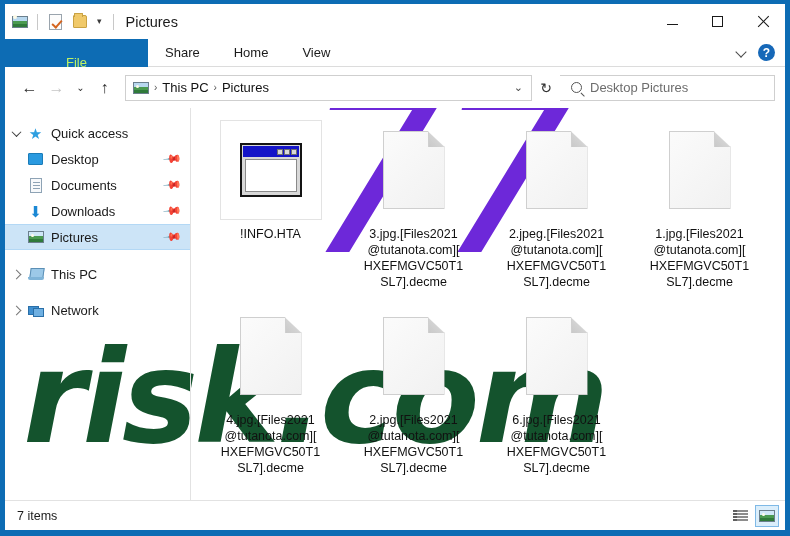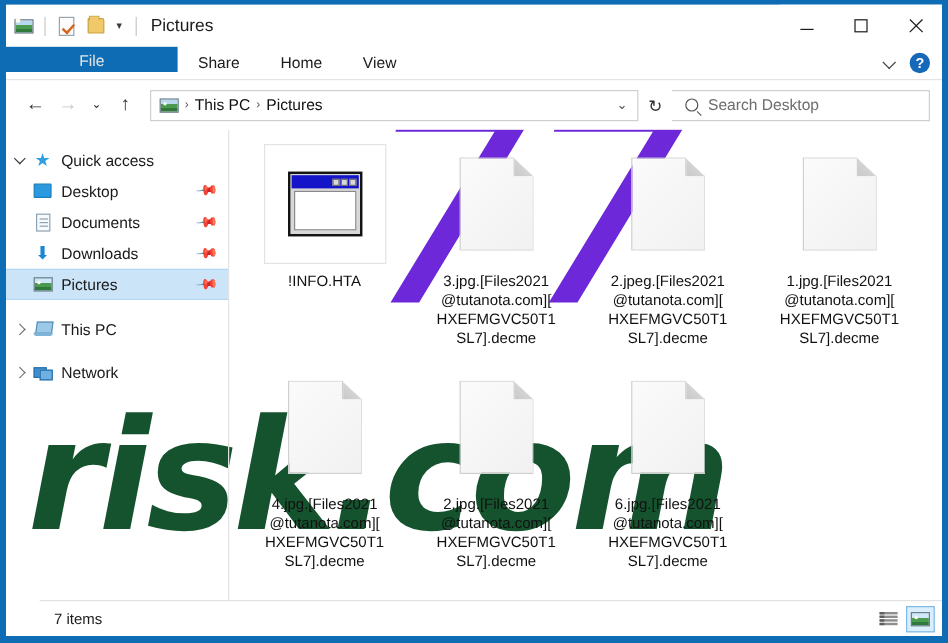--- a/index.html
+++ b/index.html
@@ -156,22 +156,22 @@
   .tab {
     display: flex;
     align-items: center;
     padding: 0 17px;
     font-size: 13px;
     color: #1b1b1b;
     white-space: nowrap;
   }
   .tab.file {
     background: #0d6cb4;
-    color: #e5e5e5;
-    padding: 4px 22px;
+    color: #bef264;
+    padding: 16px 22px;
     text-align: center;
   }
   .ribbon-right {
     margin-left: auto;
     display: flex;
     align-items: center;
     gap: 10px;
     padding-right: 10px;
   }
   .chev-down {
@@ -591,21 +591,20 @@
   .statusbar {
     height: 30px;
     flex: 0 0 30px;
     border-top: 1px solid #e2e2e2;
     background: #ffffff;
     display: flex;
     align-items: center;
     padding: 0 6px 0 12px;
     position: relative;
     z-index: 5;
-    margin-left: 28px;
   }
   .status-text {
     font-size: 12.5px;
     color: #1b1b1b;
   }
   .viewbtns {
     margin-left: auto;
     display: flex;
     gap: 3px;
     align-items: center;
@@ -704,21 +703,21 @@
       <span class="crumb-sep">›</span>
       <span class="crumb-txt">This PC</span>
       <span class="crumb-sep">›</span>
       <span class="crumb-txt">Pictures</span>
       <span class="crumb-caret">⌄</span>
     </div>
     <div class="refresh">↻</div>
 
     <div class="searchbox">
       <span class="search-ico"></span>
-      <span class="search-ph">Search Desktop</span>
+      <span class="search-ph">Desktop Pictures</span>
     </div>
   </div>
 
   <div class="body">
 
     <div class="watermark">
       <div class="wm-gray">77</div>
       <div class="wm-peach">risk.com</div>
     </div>
 

